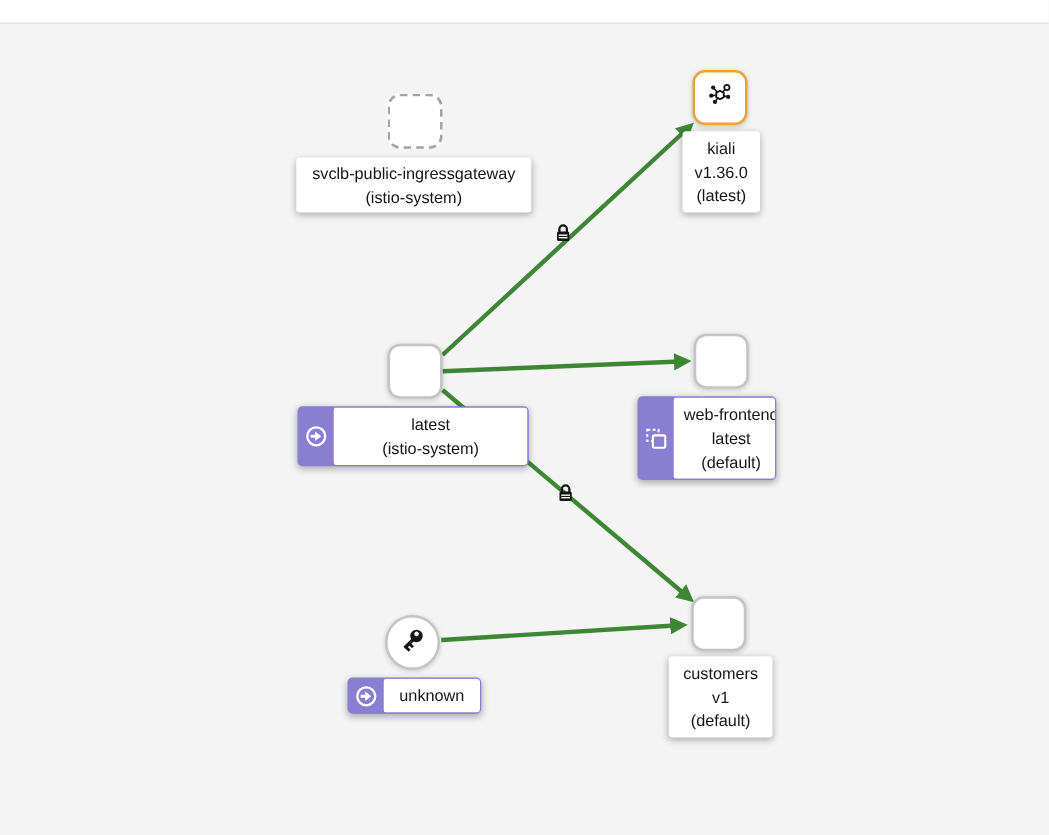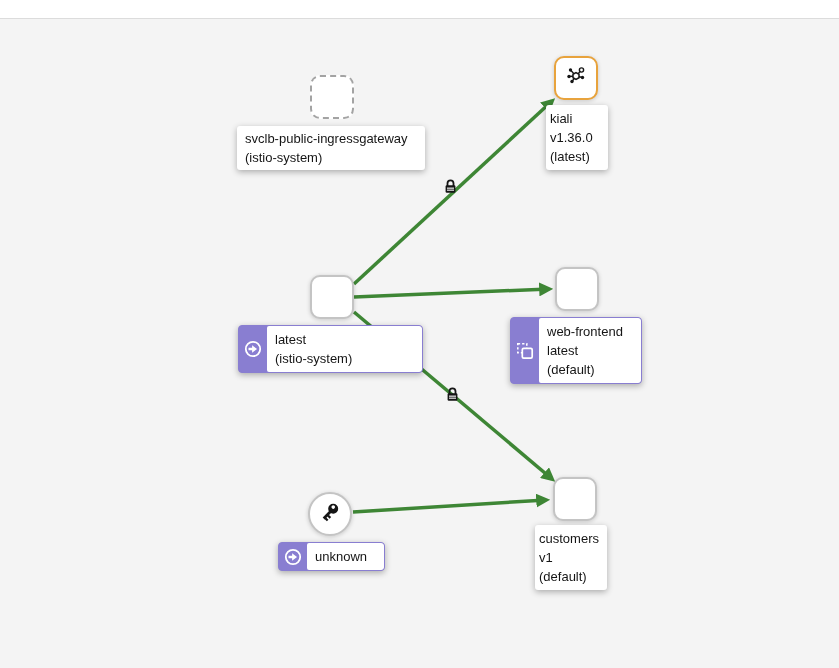--- a/index.html
+++ b/index.html
@@ -21,21 +21,21 @@
     box-shadow:0 1px 4px rgba(0,0,0,0.18);
     display:flex;align-items:center;justify-content:center;
   }
   .square{border-radius:10px;}
   .circle{border-radius:50%;}
   .dashed{border-style:dashed;border-color:#a3a3a3;box-shadow:none;}
   .gold{border-color:#e8a33d;}
   .label{
     position:absolute;background:#ffffff;border-radius:3px;
     box-shadow:0 2px 6px rgba(0,0,0,0.30);
-    font-size:13px;line-height:19px;text-align:left;
+    font-size:13px;line-height:19px;text-align:center;
     padding:3px 8px;box-sizing:border-box;
   }
   .label.badged{
     padding:0;display:flex;align-items:stretch;
     background:#897ed1;border:1px solid #897ed1;border-radius:4px;
     overflow:hidden;
   }
   .badge{
     flex:0 0 28px;width:28px;display:flex;align-items:center;justify-content:center;
     background:#897ed1;
@@ -123,21 +123,21 @@
         <polygon points="9,5.8 14.5,10 9,14.2" fill="#ffffff"></polygon>
       </svg>
     </div>
     <div class="ltext">
       <div class="lbl-line">latest</div>
       <div class="lbl-line">(istio-system)</div>
     </div>
   </div>
 
   <div class="node square" style="left:555px;top:248px"></div>
-  <div class="label badged" style="left:510px;top:298px;width:132px">
+  <div class="label badged" style="left:510px;top:298px;width:111px">
     <div class="badge">
       <svg width="18" height="18" viewBox="0 0 20 20">
         <rect x="2" y="2" width="10" height="10" fill="none" stroke="#ffffff" stroke-width="1.7" stroke-dasharray="2.6 2.2"></rect>
         <rect x="7" y="7" width="11" height="11" rx="1.5" fill="#897ed1" stroke="#ffffff" stroke-width="1.9"></rect>
       </svg>
     </div>
     <div class="ltext">
       <div class="lbl-line">web-frontend</div>
       <div class="lbl-line">latest</div>
       <div class="lbl-line">(default)</div>
@@ -164,19 +164,19 @@
         <line x1="5" y1="10" x2="10" y2="10" stroke="#ffffff" stroke-width="2.6"></line>
         <polygon points="9,5.8 14.5,10 9,14.2" fill="#ffffff"></polygon>
       </svg>
     </div>
     <div class="ltext">
       <div class="lbl-line">unknown</div>
     </div>
   </div>
 
   <div class="node square" style="left:553px;top:458px"></div>
-  <div class="label" style="left:535px;top:506px;width:72px;padding:4px 4px">
+  <div class="label" style="left:535px;top:506px;width:83px;padding:4px 4px">
     <div class="lbl-line">customers</div>
     <div class="lbl-line">v1</div>
     <div class="lbl-line">(default)</div>
   </div>
 
 </div>
 
 </body></html>

